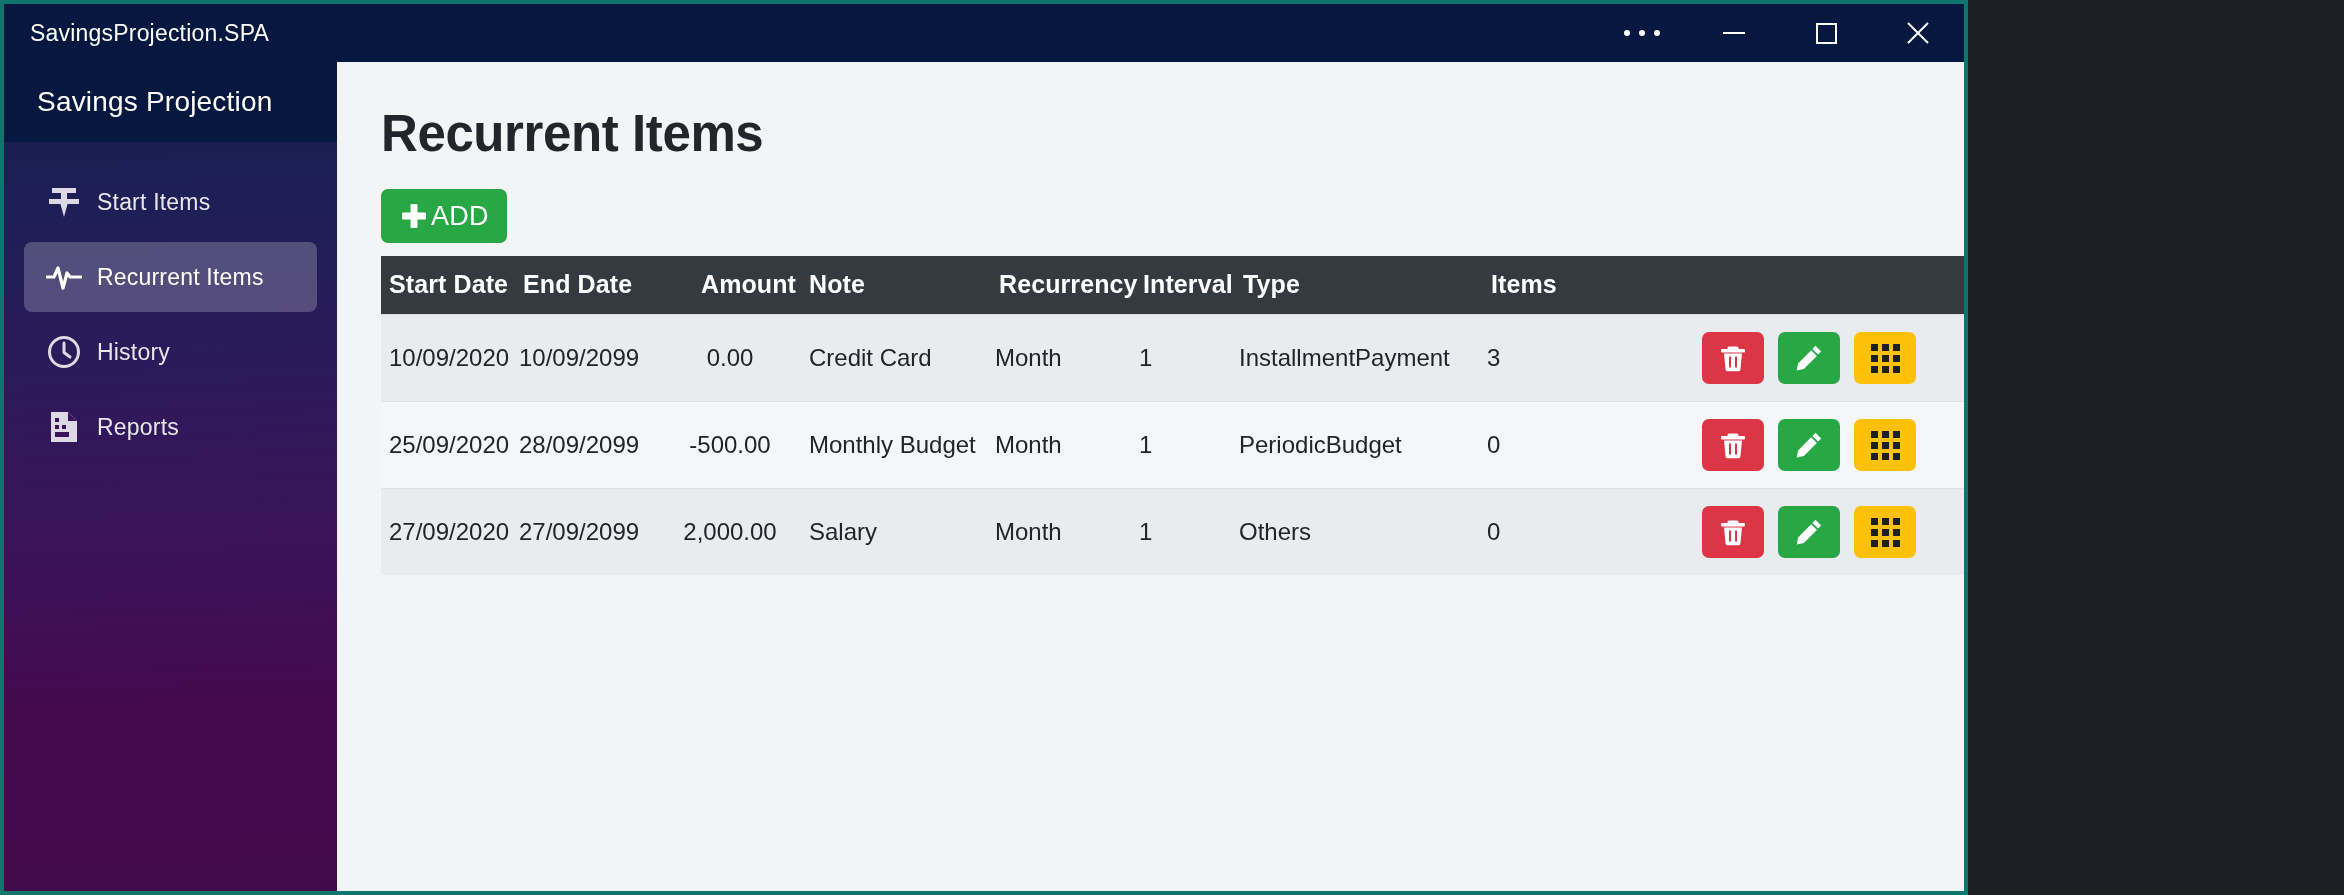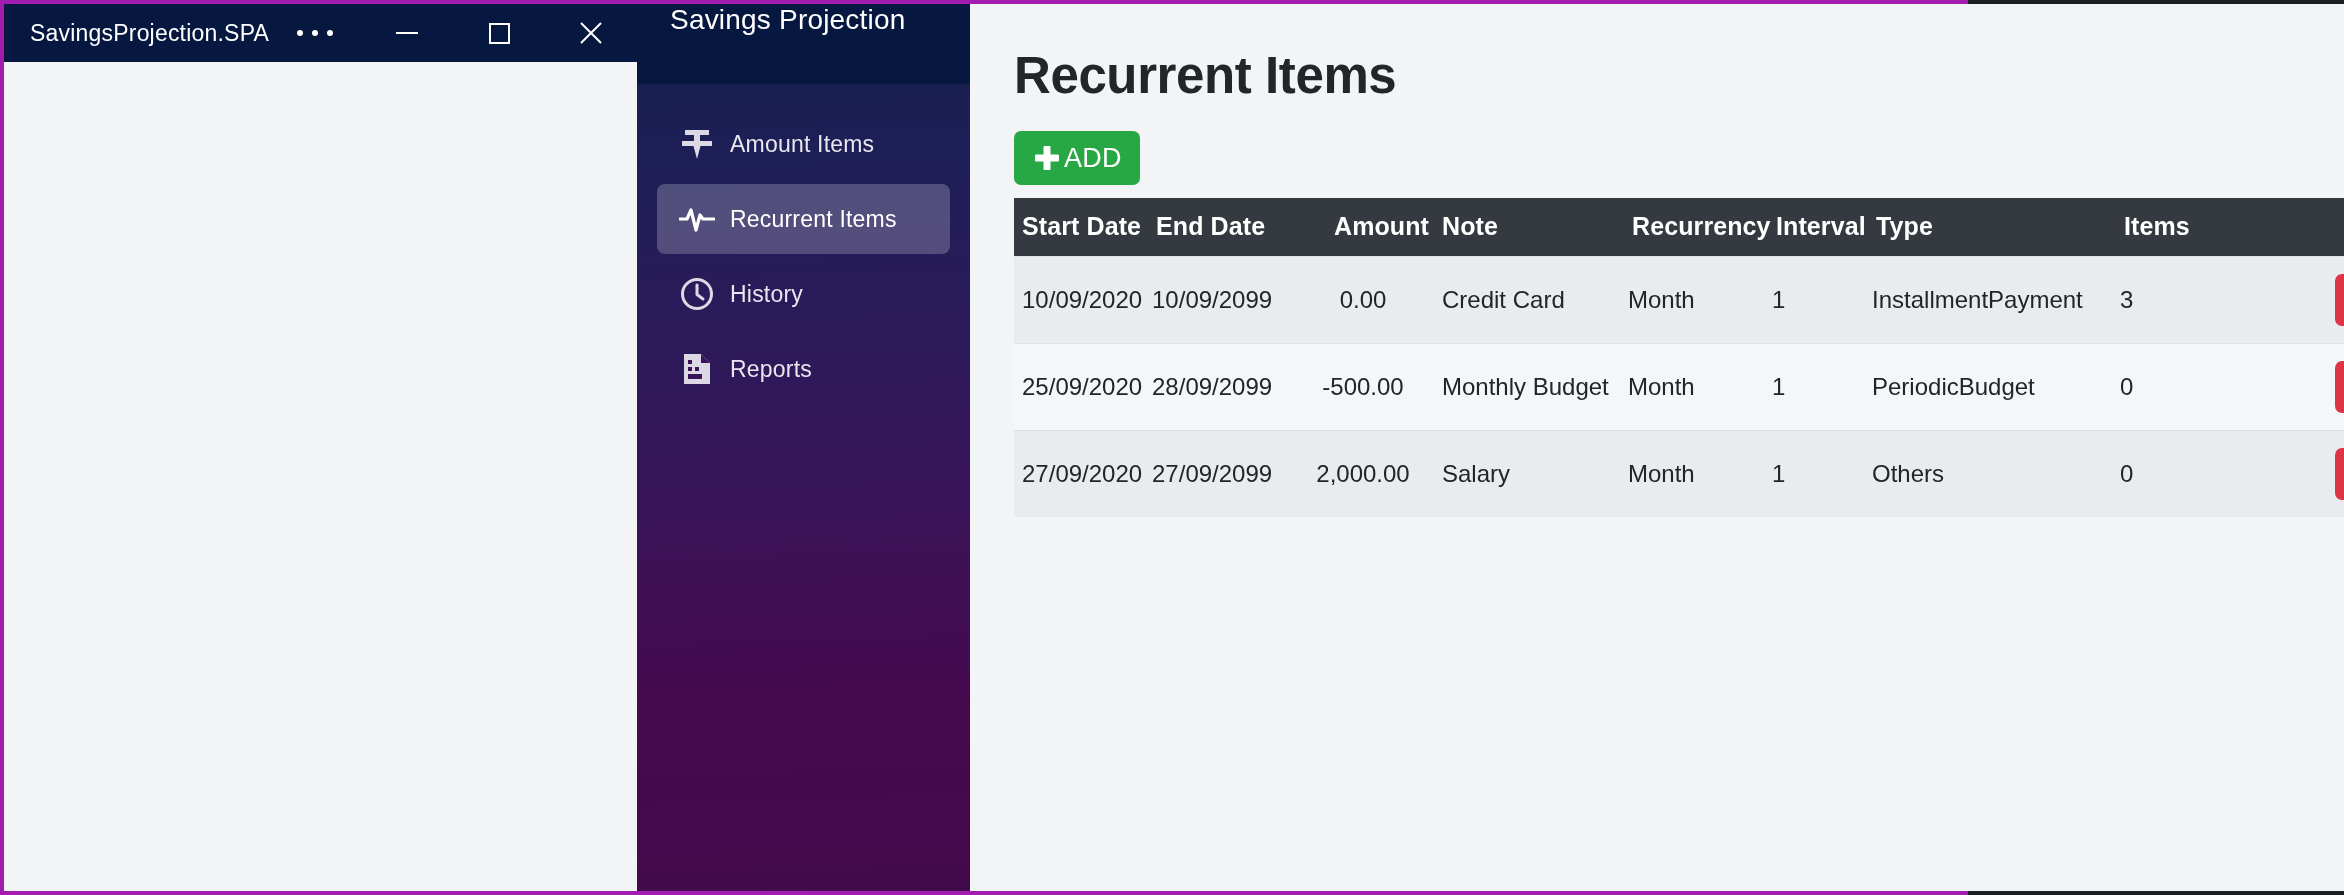--- a/index.html
+++ b/index.html
@@ -2,22 +2,22 @@
 <html><head>
 <meta charset="utf-8">
 <style>
   * { margin:0; padding:0; box-sizing:border-box; }
   html,body { width:2344px; height:895px; overflow:hidden; background:#1c1f23; }
   body { font-family:"Liberation Sans", sans-serif; }
 
   .window {
     position:relative; width:1968px; height:895px;
     background:#f2f4f5;
-    border:4px solid #a21caf;
-    display:flex; flex-direction:row;
+    border:4px solid #0f766e;
+    display:flex; flex-direction:column;
   }
 
   
   .titlebar {
     height:58px; flex:0 0 58px;
     background:#06183f;
     display:flex; align-items:center;
     position:relative; z-index:5;
   }
   .titlebar-text {
@@ -40,21 +40,21 @@
   
   .sidebar {
     width:333px; flex:0 0 333px;
     background:linear-gradient(178deg,#141f47 0%,#1d1f56 16%,#2c1a5a 38%,#3b1358 58%,#45094f 78%,#430a4b 100%);
     display:flex; flex-direction:column;
     position:relative;
   }
   .sidebar-head {
     height:80px; flex:0 0 80px;
     background:#06183f;
-    display:flex; 
+    display:flex; align-items:center;
     padding-left:33px;
   }
   .sidebar-title {
     color:#ffffff; font-size:28px; font-weight:400; letter-spacing:.2px;
   }
   .nav { padding-top:20px; }
   .nav-item {
     display:flex; align-items:center;
     height:70px;
     margin:0 20px;
@@ -187,21 +187,21 @@
 
         <div class="nav-item">
           <span class="nav-icon">
             <svg width="32" height="34" viewBox="0 0 32 34" fill="currentColor">
               <rect x="4" y="3" width="24" height="5"></rect>
               <rect x="13" y="8" width="6" height="14"></rect>
               <rect x="1" y="14" width="30" height="5"></rect>
               <path d="M16 19 L19.5 19 L16 32 L12.5 19 Z"></path>
             </svg>
           </span>
-          <span class="nav-label">Amount Items</span>
+          <span class="nav-label">Start Items</span>
         </div>
 
         <div class="nav-gap"></div>
 
         <div class="nav-item active">
           <span class="nav-icon">
             <svg width="36" height="30" viewBox="0 0 36 30" fill="none">
               <path d="M1 15 H8 L12 6 L17 26 L21 11 L24 15 H35" stroke="currentColor" stroke-width="3.2" stroke-linecap="round" stroke-linejoin="round"></path>
             </svg>
           </span>

